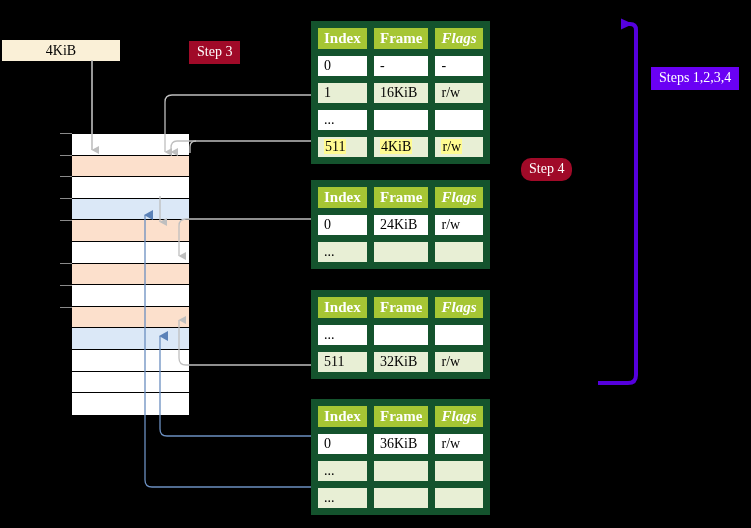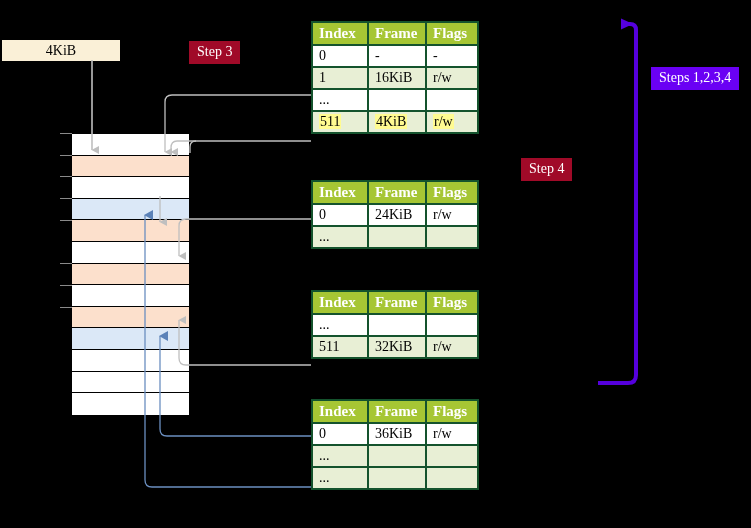--- a/index.html
+++ b/index.html
@@ -25,49 +25,49 @@
   .memrow{height:21.6px;box-sizing:border-box;border-bottom:1px solid #000;}
   .memrow:last-child{border-bottom:none;}
   .memrow.white{background:#ffffff;}
   .memrow.peach{background:#FCE0CC;}
   .memrow.bluec{background:#DBE8F7;}
   .tick{position:absolute;left:60px;width:12px;height:1px;background:#8a8a8a;}
 
   
   .ptable{position:absolute;border-collapse:collapse;background:#fff;
           font-size:14px;color:#000;border:1px solid #7F9B1F;}
-  .ptable td,.ptable th{border:2px solid #14532d;padding:2px 6px;
+  .ptable td,.ptable th{border:7px solid #14532d;padding:2px 6px;
           text-align:left;font-weight:normal;height:18px;box-sizing:border-box;}
   .ptable th{background:#A6C634;color:#ffffff;font-weight:bold;font-size:15px;}
   .ptable td.c-idx{width:56px;}
   .ptable td.c-frm{width:58px;}
   .ptable td.c-flg{width:52px;}
   .ptable th.c-idx{width:56px;}
   .ptable th.c-frm{width:58px;}
-  .ptable th.c-flg{width:52px;}
+  .ptable th.c-flg{width:52px;font-style:italic;}
   tr.rw-white td{background:#ffffff;}
   tr.rw-green td{background:#E8EFD5;}
   .hl{background:#FFFB91;padding:0 1px;}
 
   
   .overlay{position:absolute;left:0;top:0;width:751px;height:528px;
            pointer-events:none;}
 </style>
 </head>
 <body>
 
 <div class="stage">
 
   <div class="kibbox">
     <span>4KiB</span>
   </div>
 
   <div class="badge red" style="left:189px;top:41px;">Step 3</div>
   <div class="badge blue" style="left:651px;top:19px;">Steps 1,2,3,4</div>
-  <div class="badge red" style="left:521px;top:158px;">Step 4</div>
+  <div class="badge red" style="left:521px;top:158px;border-radius:10px;">Step 4</div>
 
   <div class="memgrid" id="memgrid">
       <div class="memrow white"></div>
       <div class="memrow peach"></div>
       <div class="memrow white"></div>
       <div class="memrow bluec"></div>
       <div class="memrow peach"></div>
       <div class="memrow white"></div>
       <div class="memrow peach"></div>
       <div class="memrow white"></div>

